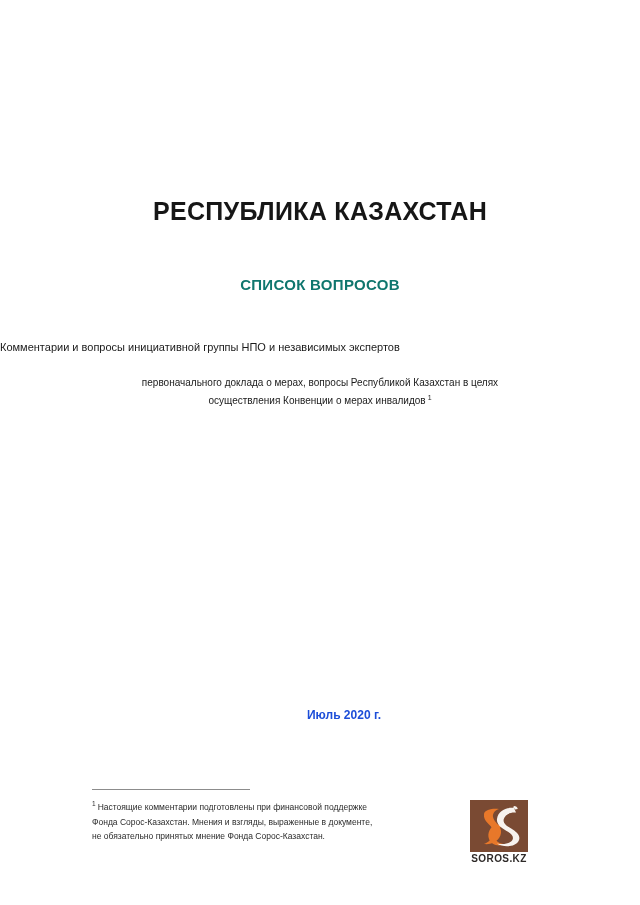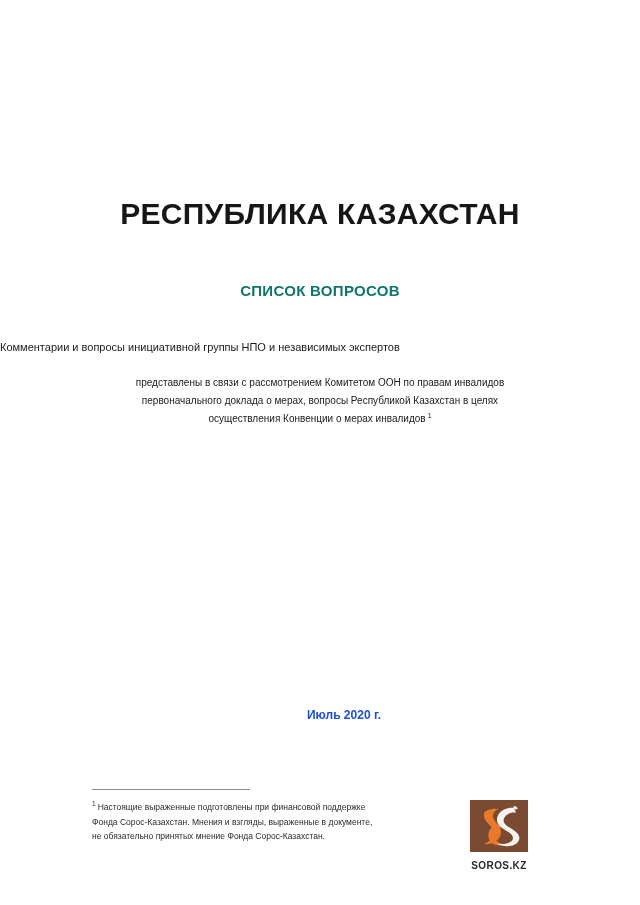--- a/index.html
+++ b/index.html
@@ -26,21 +26,21 @@
 
   
   .title-block {
     position: absolute;
     left: 0;
     right: 0;
     top: 196px;
     text-align: center;
   }
   .doc-title {
-    font-size: 30px;
+    font-size: 25px;
     font-weight: bold;
     letter-spacing: 0.3px;
     line-height: 1.2;
     margin: 0;
     color: #161616;
   }
   .doc-subtitle {
     font-size: 15px;
     font-weight: bold;
     letter-spacing: 0.3px;
@@ -140,47 +140,45 @@
   }
   .logo-caption {
     font-size: 10px;
     font-weight: bold;
     letter-spacing: 0.4px;
     color: #2e2a28;
     text-align: center;
     width: 58px;
     padding-top: 1px;
     font-family: "Liberation Sans", "DejaVu Sans", sans-serif;
-    margin-top: 7px;
   }
 </style>
 </head>
 <body>
 
 <div class="page">
 
   <div class="title-block">
     <h1 class="doc-title">РЕСПУБЛИКА КАЗАХСТАН</h1>
     <h2 class="doc-subtitle">СПИСОК ВОПРОСОВ</h2>
   </div>
 
   <p class="lead-line">Комментарии и вопросы инициативной группы НПО и независимых экспертов</p>
 
   <div class="body-para">
-    <span class="ln">представлены в связи с рассмотрением Комитетом ООН по  правам инвалидов</span>
     <span class="ln">первоначального доклада о мерах, вопросы Республикой Казахстан в целях</span>
     <span class="ln"><span>осуществления Конвенции о мерах инвалидов</span><span class="fn-ref">1</span></span>
   </div>
 
   <p class="doc-date">Июль 2020 г.</p>
 
   <div class="footnote">
     <div class="footnote-rule"></div>
     <div class="footnote-text">
-      <span class="ln"><span class="footnote-marker">1</span><span>Настоящие выраженные подготовлены при финансовой поддержке</span></span>
+      <span class="ln"><span class="footnote-marker">1</span><span>Настоящие комментарии подготовлены при финансовой поддержке</span></span>
       <span class="ln">Фонда Сорос-Казахстан. Мнения и взгляды, выраженные в документе,</span>
       <span class="ln">не обязательно принятых мнение Фонда Сорос-Казахстан.</span>
     </div>
   </div>
 
   <div class="logo">
     <svg class="logo-mark" viewBox="0 0 58 52">
       <rect x="0" y="0" width="58" height="52" fill="#7a4a33"></rect>
 
       <path d="M14 14 C13 22 21 24 23 30 C25 36 20 42 14 44 C21 45 30 41 31 33 C32 26 24 23 23 17 C22.4 13.5 25 10 29 9 C22 8.4 15 9.6 14 14 Z" fill="#e8782a"></path>

